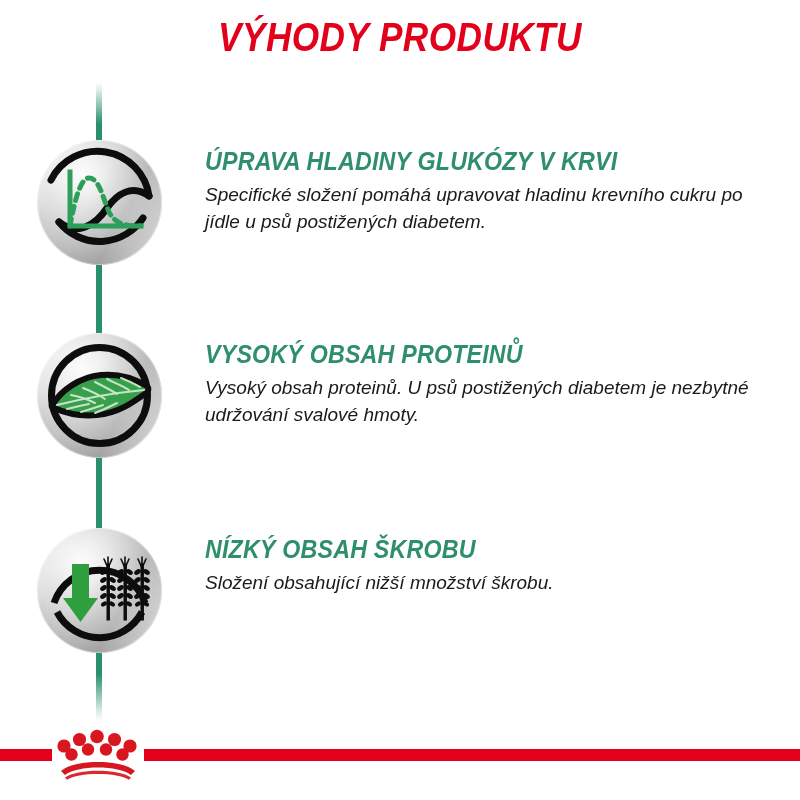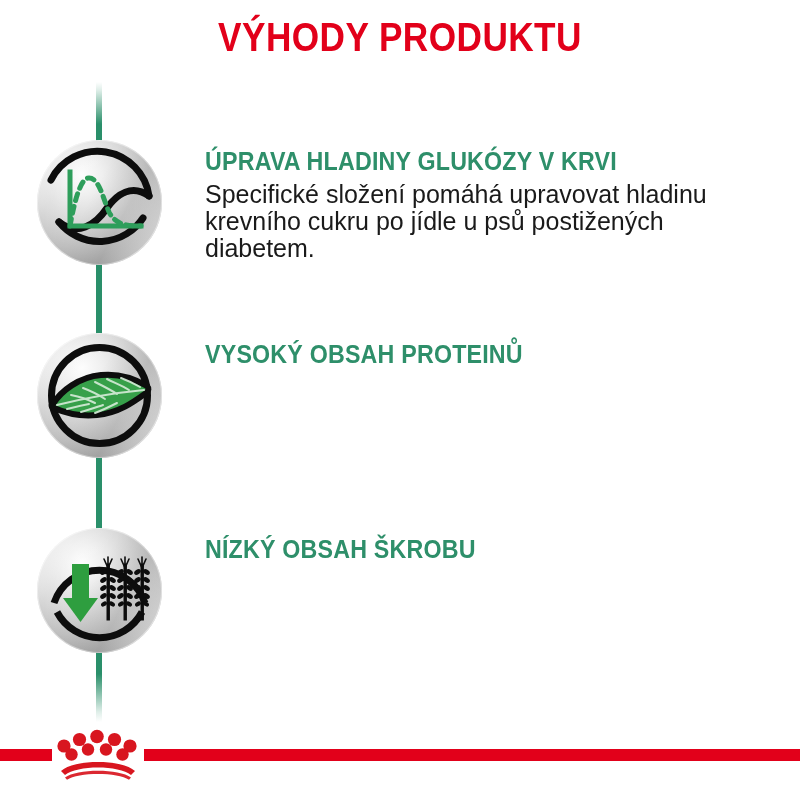--- a/index.html
+++ b/index.html
@@ -14,20 +14,21 @@
     font-family: "Liberation Sans", sans-serif;
     overflow: hidden;
     position: relative;
   }
 
   .page {
     position: relative;
     width: 800px;
     height: 800px;
     background: #ffffff;
+    font-style: italic;
   }
 
   
   .page-title {
     position: absolute;
     top: 14px;
     left: 0;
     width: 800px;
     text-align: center;
     color: #E2001A;
@@ -117,21 +118,21 @@
     transform: scaleX(0.93);
     transform-origin: left top;
     line-height: 30px;
     margin: 0 0 5px 0;
     white-space: nowrap;
   }
   .benefit-body {
     color: #1a1a1a;
     font-family: "Liberation Sans", sans-serif;
     font-weight: normal;
-    font-size: 25px;
+    font-size: 19px;
     line-height: 27px;
     margin: 0;
     max-width: 570px;
   }
 
   
   .footer-bar-left {
     position: absolute;
     left: 0;
     top: 749px;
@@ -202,20 +203,21 @@
           <path d="M70 46 C 78 50, 86 53, 92 57"></path>
           <path d="M84 45 C 92 48, 98 51, 103 54"></path>
           <path d="M30 76 C 38 74, 46 72, 52 71"></path>
           <path d="M44 79 C 52 77, 60 74, 66 72"></path>
           <path d="M58 80 C 66 77, 74 73, 80 70"></path>
         </g>
       </svg>
     </div>
     <div class="benefit-text">
       <h2 class="benefit-heading">VYSOKÝ OBSAH PROTEINŮ</h2>
+      <p class="benefit-body">Vysoký obsah proteinů. U psů postižených diabetem je nezbytné udržování svalové hmoty.</p>
     </div>
   </div>
 
   <div class="benefit benefit-3">
     <div class="icon-badge">
       <svg class="icon-svg" viewBox="0 0 125 125">
 
         <path d="M17 75 A48 48 0 0 1 108 75" fill="none" stroke="#0d0d0d" stroke-width="7" stroke-linecap="butt"></path>
         <path d="M17 75 A48 48 0 0 0 108 75" fill="none" stroke="#0d0d0d" stroke-width="7" stroke-linecap="butt" transform="translate(0,0)" opacity="0"></path>
         <path d="M20 84 A48 48 0 0 0 105 84" fill="none" stroke="#0d0d0d" stroke-width="7" stroke-linecap="butt"></path>
@@ -287,20 +289,21 @@
               <line x1="0" y1="40" x2="-4" y2="31"></line>
               <line x1="0" y1="40" x2="0" y2="29"></line>
               <line x1="0" y1="40" x2="4" y2="31"></line>
             </g>
           </g>
         </g>
       </svg>
     </div>
     <div class="benefit-text">
       <h2 class="benefit-heading">NÍZKÝ OBSAH ŠKROBU</h2>
+      <p class="benefit-body">Složení obsahující nižší množství škrobu.</p>
     </div>
   </div>
 
   <div class="footer-bar-left"></div>
   <div class="footer-bar-right"></div>
   <svg class="crown" viewBox="0 0 92 54">
     <g fill="#D8161F">
 
       <circle cx="12" cy="20" r="6.6"></circle>
       <circle cx="27.5" cy="13.5" r="6.6"></circle>

